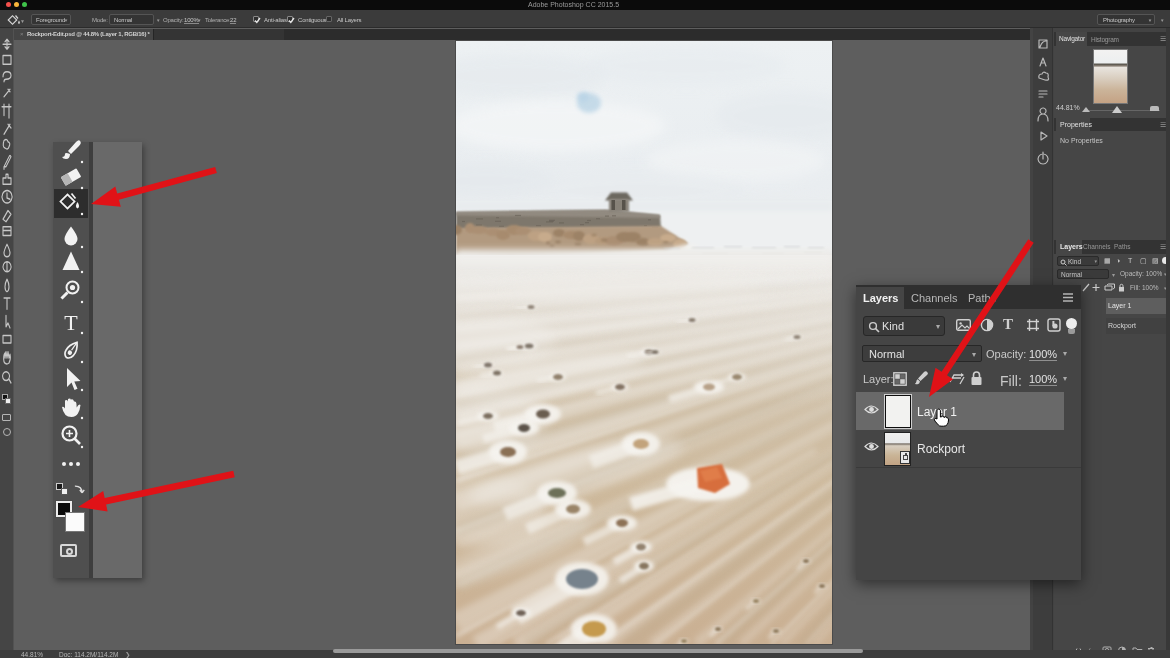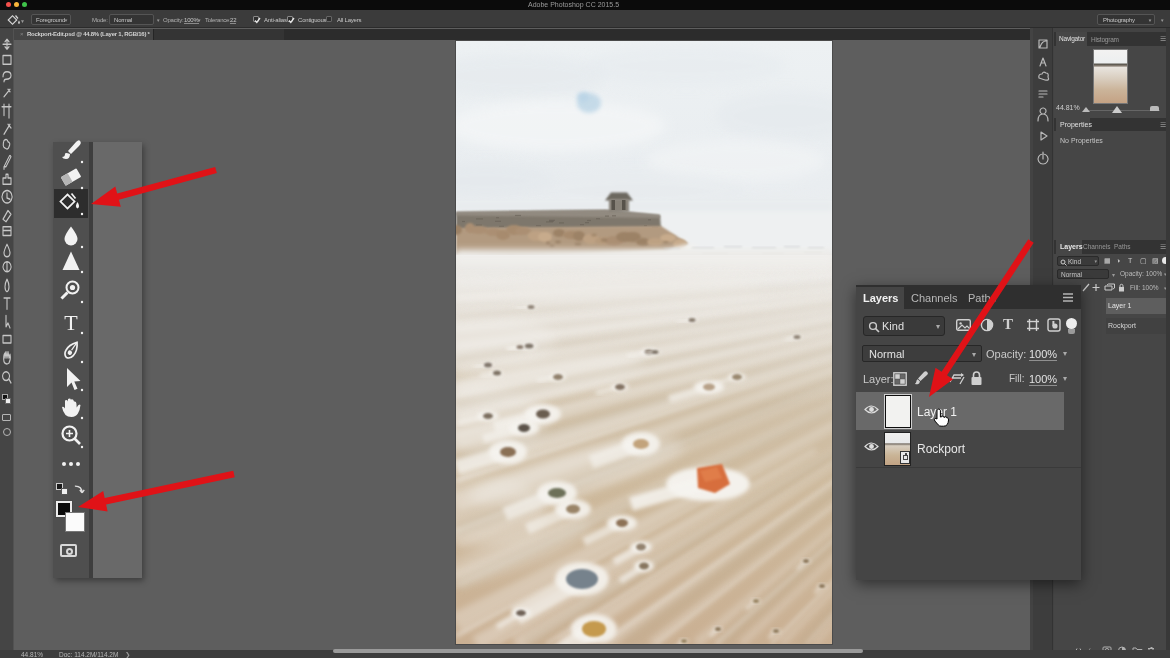--- a/index.html
+++ b/index.html
@@ -600,21 +600,21 @@
       <path d="M3.5,8 L6,10.5 q-0.5,2.5 -2.5,2.8 q-1.8,0.3 -2.5,-0.8 q1.2,-0.5 1.3,-1.8 q0.1,-1.6 1.2,-2.2 Z" fill="#d0d0d0"></path>
     </svg>
 <svg class="abs" style="left:93px;top:87px" width="16" height="13" viewBox="0 0 16 13">
       <path d="M1,10 L5,3 h9 M3,6 h9 M11,12 l4,-7" stroke="#d0d0d0" stroke-width="1.3" fill="none"></path>
       <path d="M12,1 l3,2 -3,2" fill="#d0d0d0"></path>
     </svg>
 <svg class="abs" style="left:114px;top:85px" width="13" height="16" viewBox="0 0 13 16">
       <rect x="1.5" y="7" width="10" height="8" rx="1" fill="#d0d0d0"></rect>
       <path d="M3.5,7 V5 a3,3 0 0,1 6,0 V7" stroke="#d0d0d0" stroke-width="1.6" fill="none"></path>
     </svg>
-<div class="abs txt" style="left:153px;top:88px;font-size:10px;color:#c9c9c9">Fill:</div>
+<div class="abs txt" style="left:144px;top:88px;font-size:14px;color:#c9c9c9">Fill:</div>
 <div class="abs txt" style="left:173px;top:88px;font-size:11px;color:#e2e2e2;border-bottom:1px solid #8f8f8f">100%</div>
 <div class="abs txt" style="left:207px;top:89px;font-size:8px;color:#aaa">▾</div>
 <div class="abs" style="left:0;top:107px;width:208px;height:38px;background:#696969"></div>
 <svg class="abs" style="left:8px;top:119px" width="15" height="11" viewBox="0 0 15 11">
       <path d="M1,5.5 Q7.5,-1.5 14,5.5 Q7.5,12.5 1,5.5 Z" fill="none" stroke="#dcdcdc" stroke-width="1.2"></path>
       <circle cx="7.5" cy="5.5" r="2.4" fill="#dcdcdc"></circle>
     </svg>
 <div class="abs" style="left:29px;top:110px;width:26px;height:33px;background:#f2f2f0;border:1px solid #0e0e0e;box-shadow:0 0 0 1px #cfcfcf"></div>
 <div class="abs txt" style="left:61px;top:120px;font-size:12px;color:#f0f0f0">Layer 1</div>
 <svg class="abs" style="left:76px;top:123px" width="17" height="20" viewBox="0 0 17 20">

